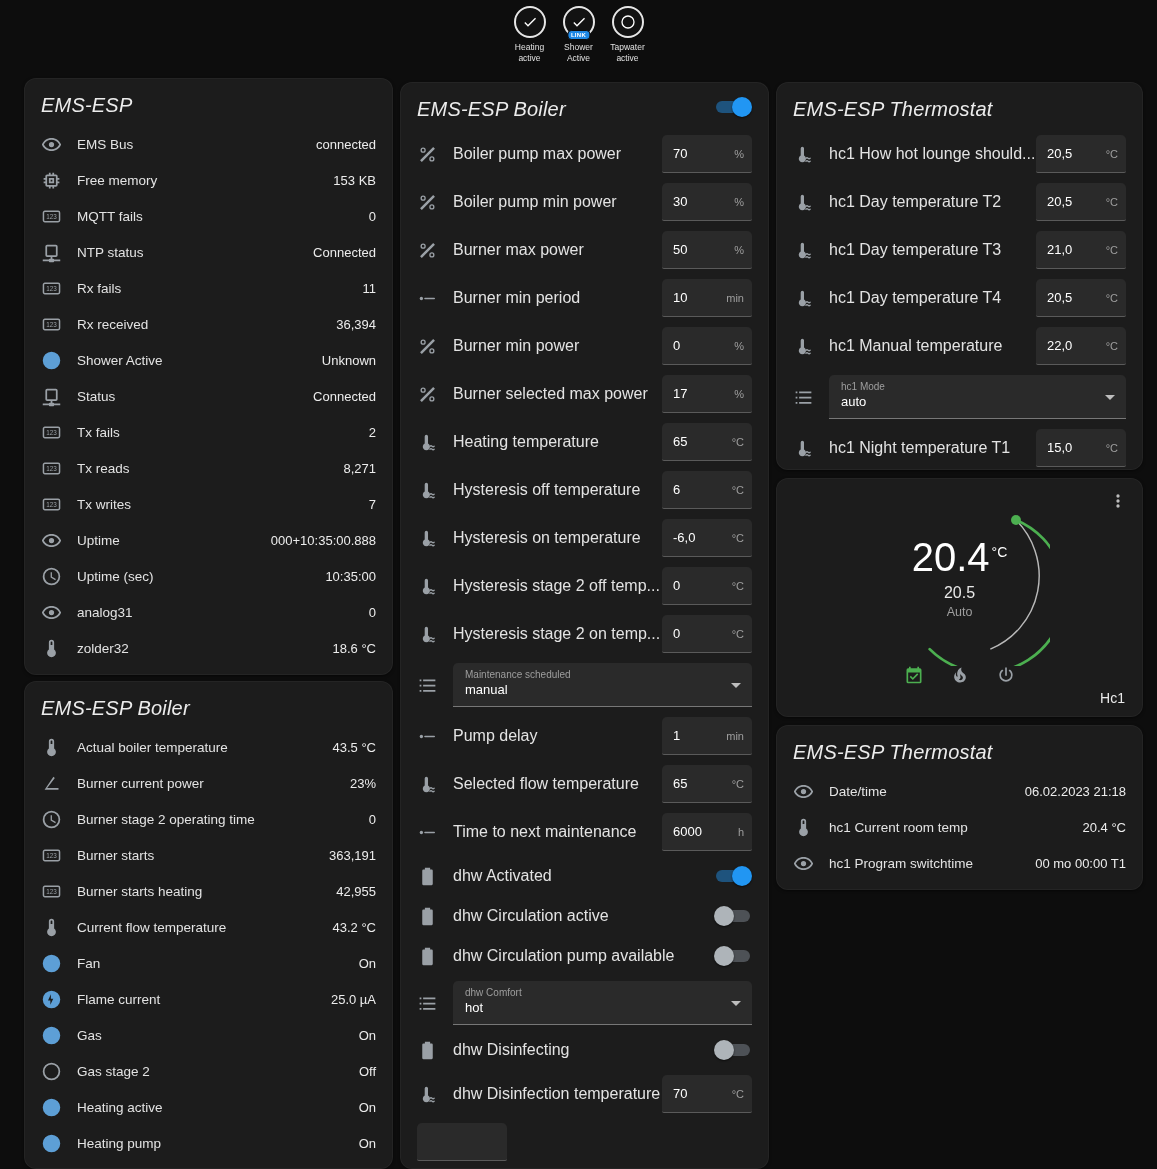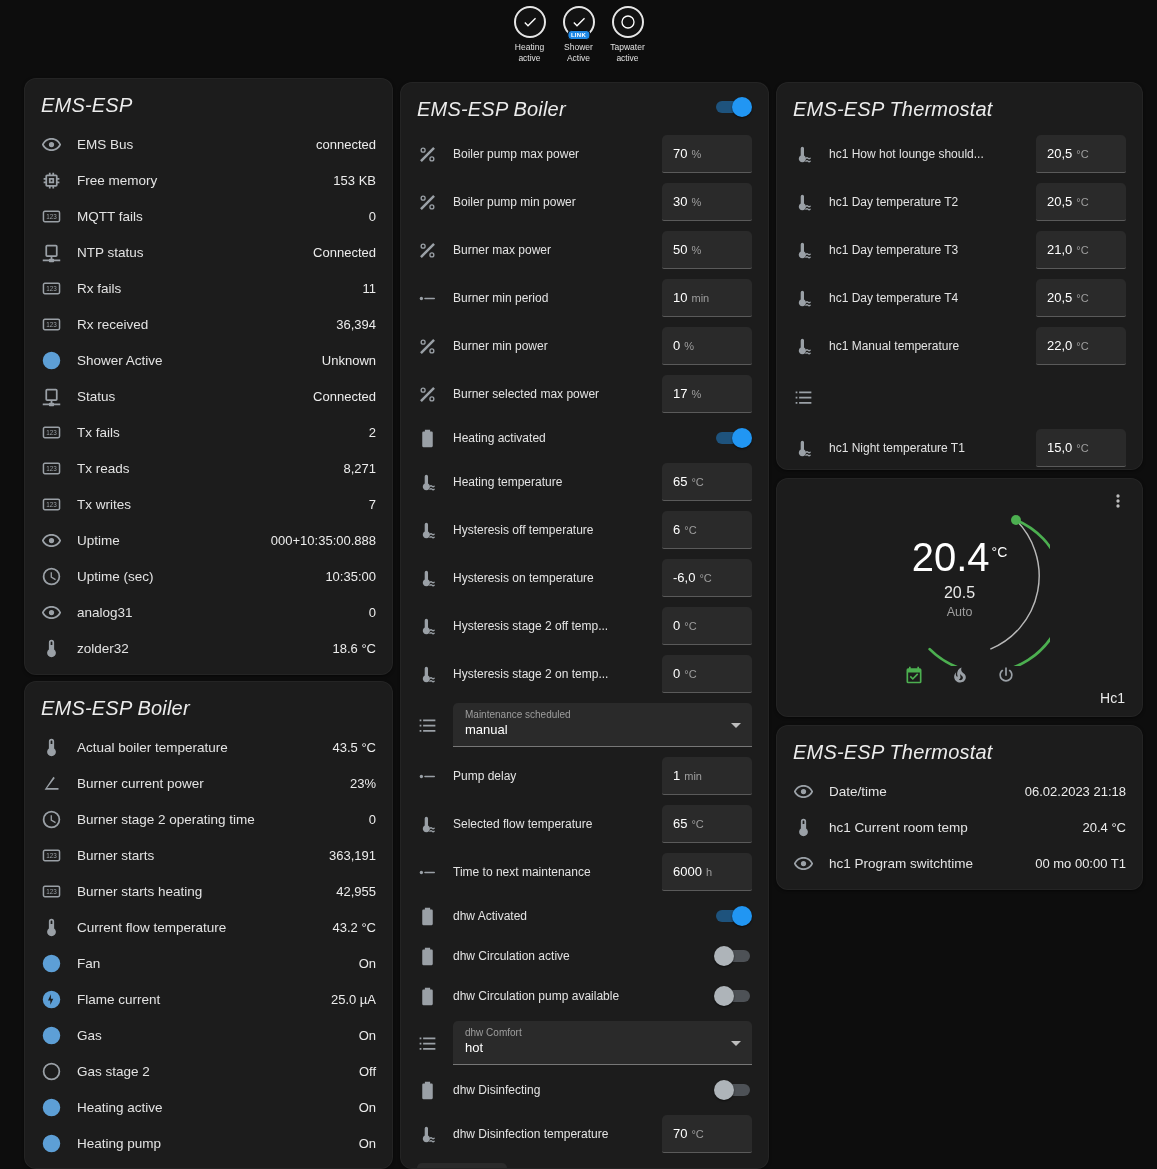--- a/index.html
+++ b/index.html
@@ -26,22 +26,22 @@
   .icon{width:21px;height:21px;flex:none;color:var(--iconc,#9aa0a6);display:block;}
   .icon.accent{color:var(--active,#5d9fd6);}
   .icon.green{color:var(--green,#4caf50);}
   
   .info-row{display:flex;align-items:center;height:36px;cursor:pointer;}
   .ilabel{margin-left:15px;font-size:13.5px;color:#e3e3e3;flex:1;min-width:0;white-space:nowrap;overflow:hidden;text-overflow:ellipsis;}
   .ivalue{font-size:13px;color:#ececec;margin-left:8px;white-space:nowrap;}
   
   .ctl-row{display:flex;align-items:center;height:48px;}
   .ctl-row.toggle-row{height:40px;}
-  .clabel{margin-left:15px;font-size:12px;color:#e3e3e3;flex:1;min-width:0;white-space:nowrap;overflow:hidden;text-overflow:ellipsis;}
-  .numbox{width:90px;height:38px;background:var(--inputbg,#2a2a2a);border-radius:5px 5px 2px 2px;border-bottom:1px solid #5a5a5a;display:flex;align-items:center;justify-content:flex-start;padding:0 8px 0 11px;box-sizing:border-box;flex:none;cursor:text;}
+  .clabel{margin-left:15px;font-size:16px;color:#e3e3e3;flex:1;min-width:0;white-space:nowrap;overflow:hidden;text-overflow:ellipsis;}
+  .numbox{width:90px;height:38px;background:var(--inputbg,#2a2a2a);border-radius:5px 5px 2px 2px;border-bottom:1px solid #5a5a5a;display:flex;align-items:center;justify-content:space-between;padding:0 8px 0 11px;box-sizing:border-box;flex:none;cursor:text;}
   .nval{font-size:13px;color:#fff;white-space:nowrap;}
   .nunit{font-size:11px;color:#9e9e9e;margin-left:4px;white-space:nowrap;}
   
   .sel-row{display:flex;align-items:center;height:54px;}
   .selbox{flex:1;margin-left:15px;height:44px;background:var(--inputbg,#2a2a2a);border-radius:5px 5px 0 0;border-bottom:1px solid #777;position:relative;padding:6px 30px 0 12px;box-sizing:border-box;cursor:pointer;}
   .sel-label{font-size:10px;color:#9e9e9e;display:block;}
   .sel-value{font-size:13px;color:#fff;display:block;margin-top:2px;}
   .caret{position:absolute;right:11px;top:50%;margin-top:-2px;width:0;height:0;border-left:5px solid transparent;border-right:5px solid transparent;border-top:5px solid #bdbdbd;}
   
   .toggle{position:relative;width:38px;height:20px;flex:none;cursor:pointer;}
@@ -378,30 +378,20 @@
       <div class="ctl-row">
         <svg class="icon " viewBox="0 0 24 24" fill="currentColor">
             <path d="M18.5,3.5L20.5,5.5L5.5,20.5L3.5,18.5L18.5,3.5M7,4A3,3 0 0,1 10,7A3,3 0 0,1 7,10A3,3 0 0,1 4,7A3,3 0 0,1 7,4M17,14A3,3 0 0,1 20,17A3,3 0 0,1 17,20A3,3 0 0,1 14,17A3,3 0 0,1 17,14M7,5.5A1.5,1.5 0 0,0 5.5,7A1.5,1.5 0 0,0 7,8.5A1.5,1.5 0 0,0 8.5,7A1.5,1.5 0 0,0 7,5.5M17,15.5A1.5,1.5 0 0,0 15.5,17A1.5,1.5 0 0,0 17,18.5A1.5,1.5 0 0,0 18.5,17A1.5,1.5 0 0,0 17,15.5Z"></path>
           </svg>
         <span class="clabel">Burner selected max power</span>
         <div class="numbox">
           <span class="nval">17</span>
           <span class="nunit">%</span>
         </div>
       </div>
-      <div class="ctl-row toggle-row">
-        <svg class="icon " viewBox="0 0 24 24" fill="currentColor">
-            <path d="M16.67,4H15V2H9V4H7.33A1.33,1.33 0 0,0 6,5.33V20.67C6,21.4 6.6,22 7.33,22H16.67A1.33,1.33 0 0,0 18,20.67V5.33C18,4.6 17.4,4 16.67,4Z"></path>
-          </svg>
-        <span class="clabel">Heating activated</span>
-        <div class="toggle on">
-            <div class="track"></div>
-            <div class="thumb"></div>
-          </div>
-      </div>
       <div class="ctl-row">
         <svg class="icon " viewBox="0 0 24 24" fill="currentColor">
             <path d="M12.6,13.1V5a1.9,1.9 0 0,0 -3.8,0v8.1a4.1,4.1 0 1,0 3.8,0Z"></path>
             <path fill="none" stroke="currentColor" stroke-width="1.5" stroke-linecap="round" d="M14.8,16.3q1.2,-1.2 2.4,0t2.4,0 M14.8,19.7q1.2,-1.2 2.4,0t2.4,0"></path>
           </svg>
         <span class="clabel">Heating temperature</span>
         <div class="numbox">
           <span class="nval">65</span>
           <span class="nunit">°C</span>
         </div>
@@ -619,20 +609,25 @@
         <span class="clabel">hc1 Manual temperature</span>
         <div class="numbox">
           <span class="nval">22,0</span>
           <span class="nunit">°C</span>
         </div>
       </div>
       <div class="sel-row">
         <svg class="icon " viewBox="0 0 24 24" fill="currentColor">
             <path d="M3,5H5V7H3V5M7,5H21V7H7V5M3,11H5V13H3V11M7,11H21V13H7V11M3,17H5V19H3V17M7,17H21V19H7V17Z"></path>
           </svg>
+        <div class="selbox">
+          <span class="sel-label">hc1 Mode</span>
+          <span class="sel-value">auto</span>
+          <span class="caret"></span>
+        </div>
       </div>
       <div class="ctl-row">
         <svg class="icon " viewBox="0 0 24 24" fill="currentColor">
             <path d="M12.6,13.1V5a1.9,1.9 0 0,0 -3.8,0v8.1a4.1,4.1 0 1,0 3.8,0Z"></path>
             <path fill="none" stroke="currentColor" stroke-width="1.5" stroke-linecap="round" d="M14.8,16.3q1.2,-1.2 2.4,0t2.4,0 M14.8,19.7q1.2,-1.2 2.4,0t2.4,0"></path>
           </svg>
         <span class="clabel">hc1 Night temperature T1</span>
         <div class="numbox">
           <span class="nval">15,0</span>
           <span class="nunit">°C</span>

